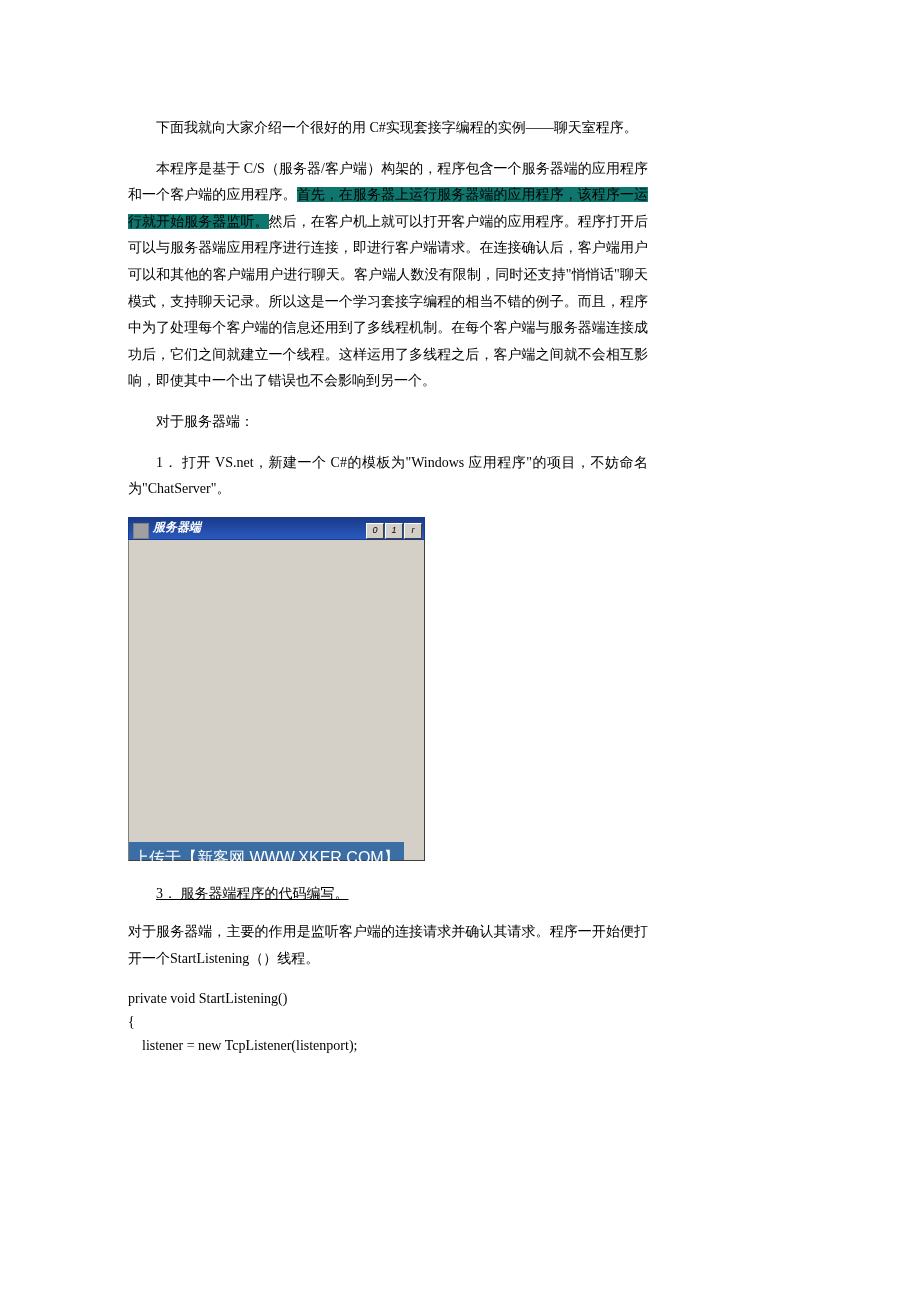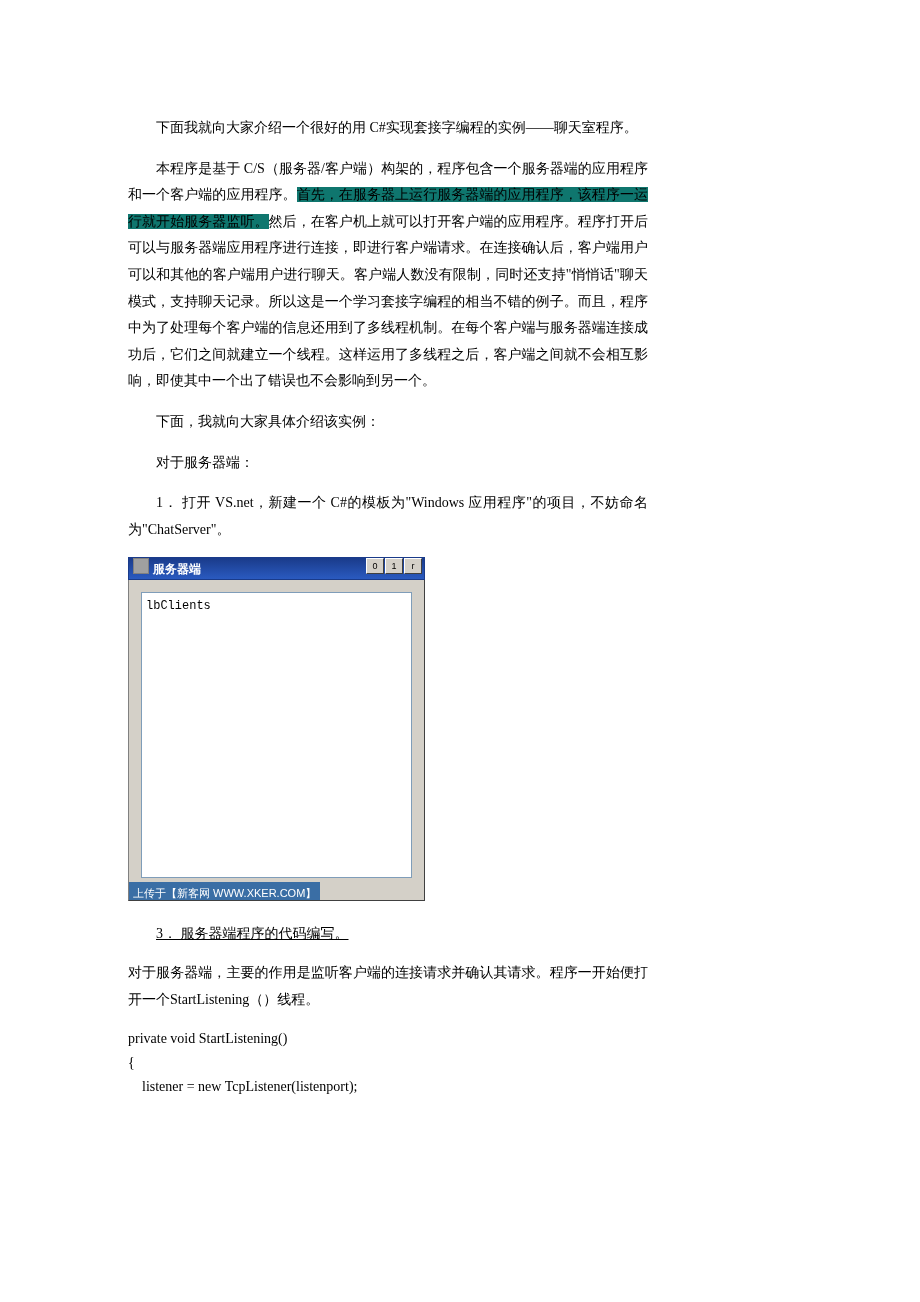--- a/index.html
+++ b/index.html
@@ -38,24 +38,25 @@
   .designer-window {
     width: 297px;
     margin: 8px 0 20px 0;
     font-family: "Tahoma", "SimSun", sans-serif;
     font-size: 12px;
   }
   .titlebar {
     height: 21px;
     background: linear-gradient(#1a3b8a, #2a5ac0);
     display: flex;
-    align-items: flex-start;
+    align-items: flex-end;
     padding: 0 2px 0 4px;
     color: #fff;
     border: 1px solid #1a3b8a;
+    font-style: italic;
   }
   .titlebar .app-icon {
     width: 14px;
     height: 14px;
     background: #a0a0a0;
     border: 1px solid #808080;
     margin-right: 4px;
   }
   .titlebar .title-text {
     font-weight: bold;
@@ -103,55 +104,53 @@
     padding: 2px 4px;
     color: #000;
   }
   .watermark {
     position: absolute;
     bottom: 0;
     left: 0;
     height: 16px;
     background: #3a6ea5;
     color: #fff;
-    font-size: 11px;
+    font-size: 16px;
     padding: 1px 4px;
     font-family: "SimSun", sans-serif;
   }
 </style>
 </head>
 <body>
 
 <div class="page">
 
   <p class="indent">下面我就向大家介绍一个很好的用 C#实现套接字编程的实例——聊天室程序。</p>
 
   <p class="indent">
     <span>本程序是基于 C/S（服务器/客户端）构架的，程序包含一个服务器端的应用程序和一个客户端的应用程序。</span><span class="highlight">首先，在服务器上运行服务器端的应用程序，该程序一运行就开始服务器监听。</span><span>然后，在客户机上就可以打开客户端的应用程序。程序打开后可以与服务器端应用程序进行连接，即进行客户端请求。在连接确认后，客户端用户可以和其他的客户端用户进行聊天。客户端人数没有限制，同时还支持"悄悄话"聊天模式，支持聊天记录。所以这是一个学习套接字编程的相当不错的例子。而且，程序中为了处理每个客户端的信息还用到了多线程机制。在每个客户端与服务器端连接成功后，它们之间就建立一个线程。这样运用了多线程之后，客户端之间就不会相互影响，即使其中一个出了错误也不会影响到另一个。</span>
   </p>
 
-  <p class="indent">下面，我就向大家具体介绍该实例：</p>
 
   <p class="indent">对于服务器端：</p>
 
   <p class="indent">1．  打开 VS.net，新建一个 C#的模板为"Windows 应用程序"的项目，不妨命名为"ChatServer"。</p>
 
 
   <div class="designer-window">
     <div class="titlebar">
       <div class="app-icon"></div>
       <div class="title-text">服务器端</div>
       <div class="winbtns">
         <span>0</span>
         <span>1</span>
         <span>r</span>
       </div>
     </div>
     <div class="design-surface">
-      <div class="listbox">lbClients</div>
       <div class="watermark">上传于【新客网 WWW.XKER.COM】</div>
     </div>
   </div>
 
   <p class="indent" style="margin-bottom:0;text-decoration:underline;">3．  服务器端程序的代码编写。</p>
   <p style="margin-top:12px;">对于服务器端，主要的作用是监听客户端的连接请求并确认其请求。程序一开始便打开一个StartListening（）线程。</p>
 
   <div class="code"><span>private void StartListening()</span>
 <span>{</span>
 <span>    listener = new TcpListener(listenport);</span></div>

